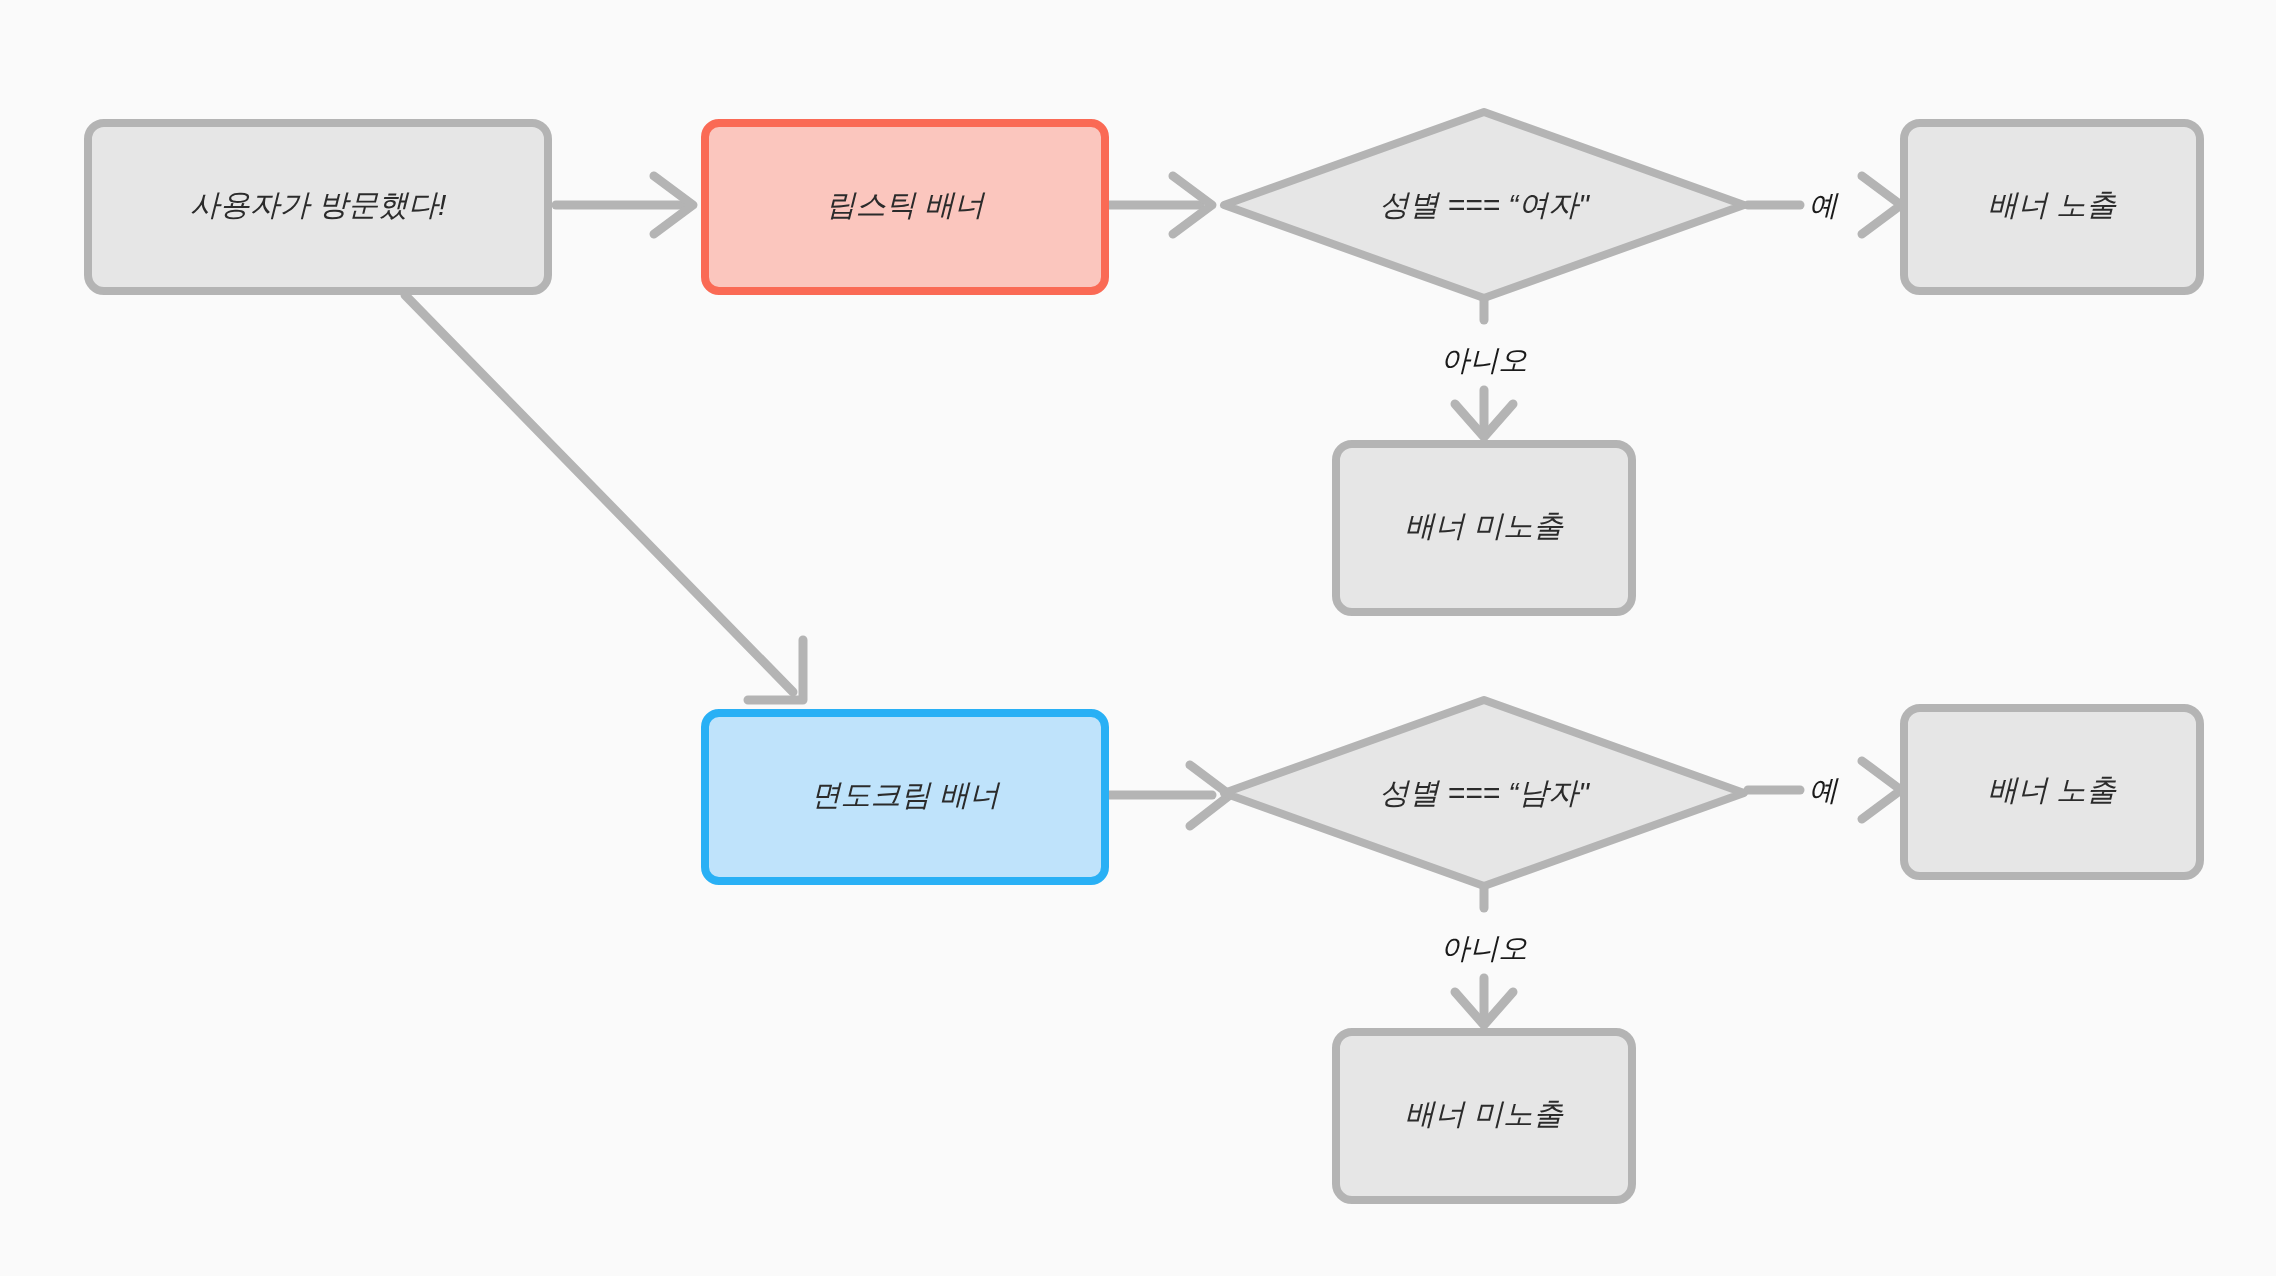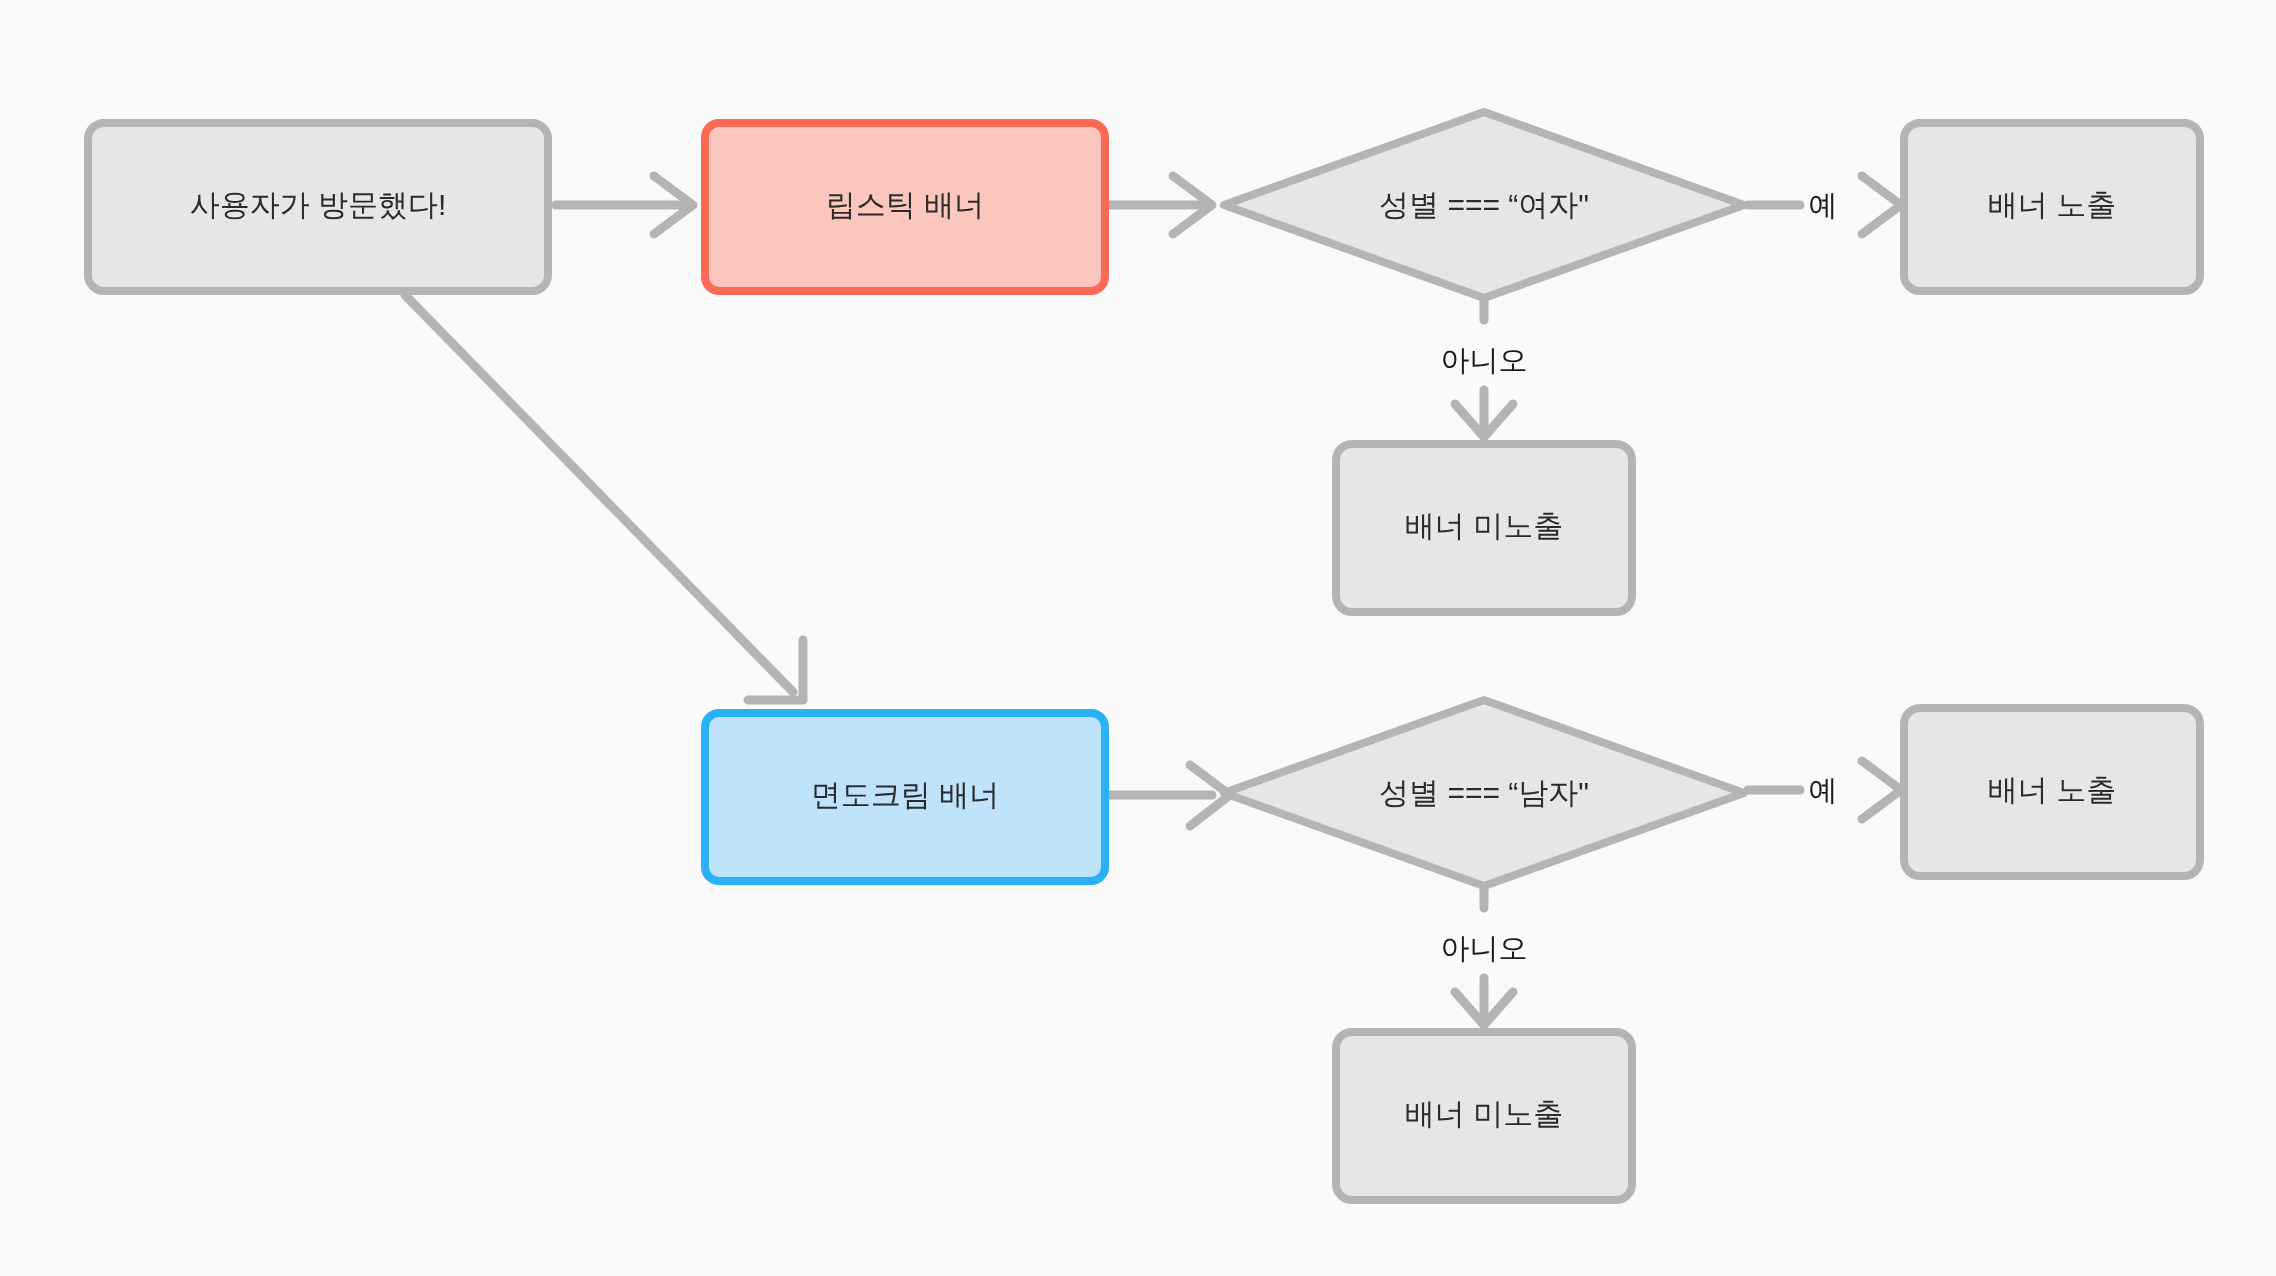--- a/index.html
+++ b/index.html
@@ -7,20 +7,21 @@
     padding: 0;
     background: #FAFAFA;
   }
   #canvas {
     position: relative;
     width: 2276px;
     height: 1220px;
     background: #FAFAFA;
     font-family: "Liberation Sans", "DejaVu Sans", sans-serif;
     overflow: hidden;
+    font-style: italic;
   }
   svg.flow {
     position: absolute;
     top: 0;
     left: 0;
     width: 2276px;
     height: 1276px;
   }
   .node-label {
     font-family: "Liberation Sans", "DejaVu Sans", sans-serif;

